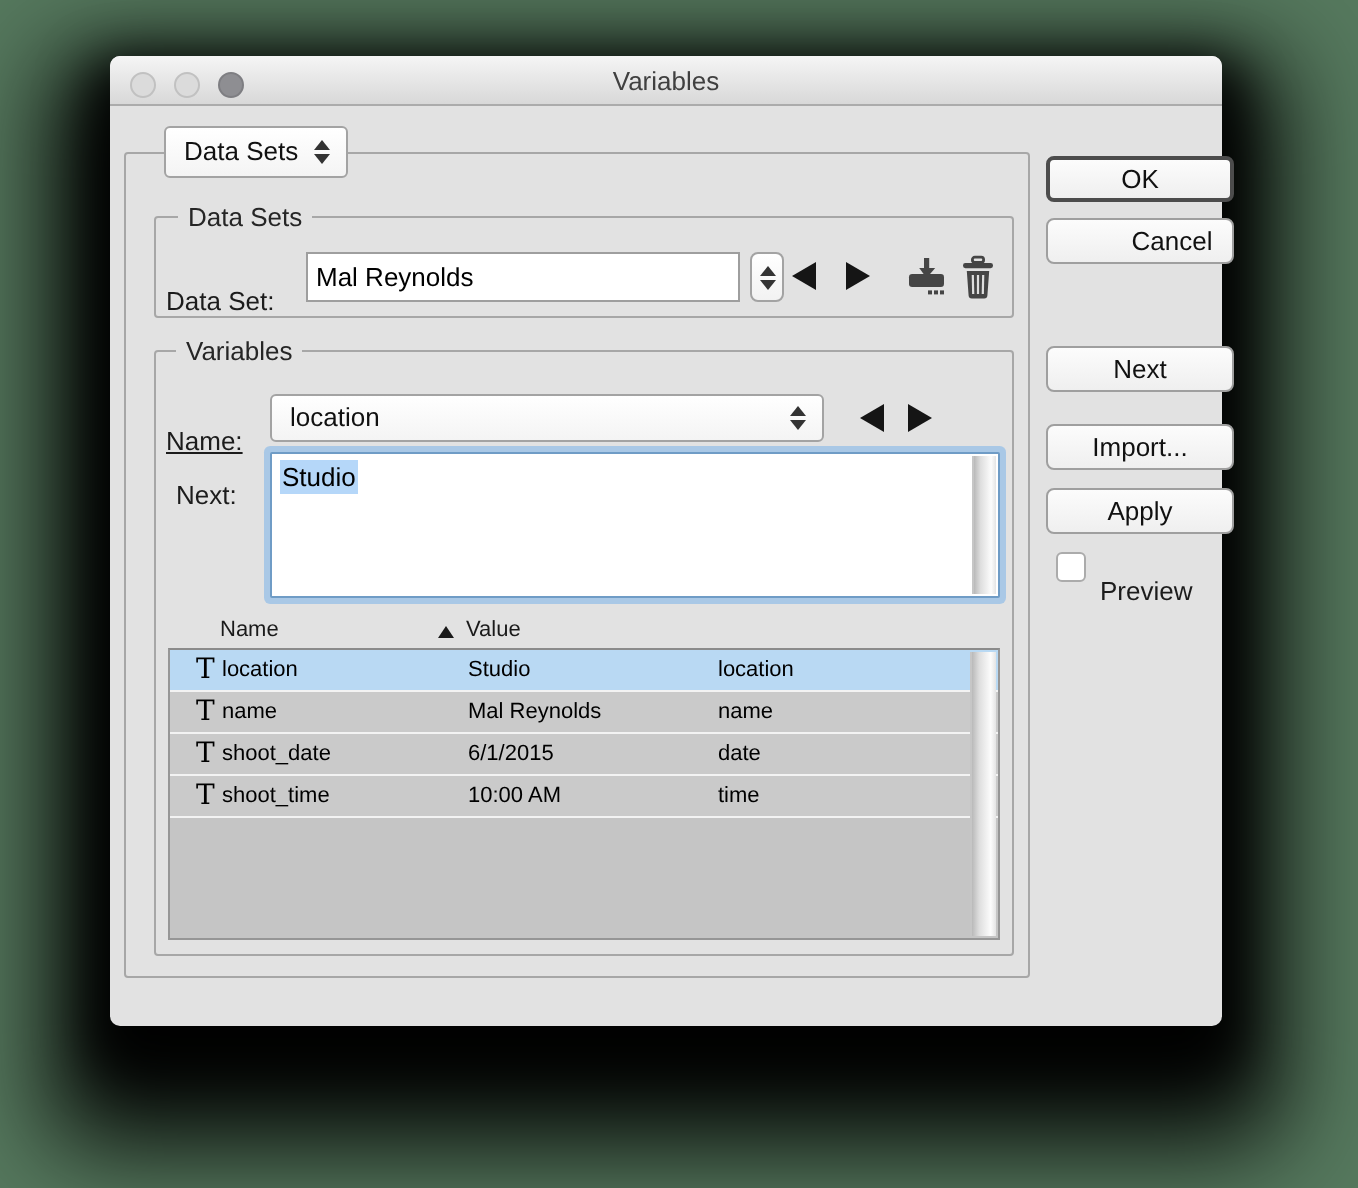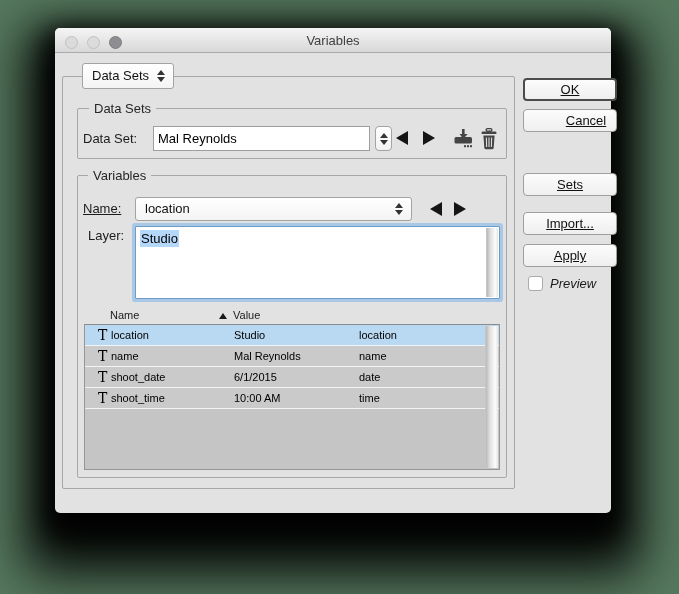--- a/index.html
+++ b/index.html
@@ -15,21 +15,21 @@
   .title{position:absolute;left:0;right:0;top:0;height:25px;line-height:25px;
     text-align:center;font-size:13px;color:#404040;}
   .light{position:absolute;top:8px;width:13px;height:13px;border-radius:50%;}
   .light.dim{background:#dbdbdb;border:1px solid #c1c1c1;}
   .light.dark{background:#8e8e92;border:1px solid #7e7e82;}
   
   .group{position:absolute;border:1px solid #a7a7a7;border-radius:2px;}
   .legend{position:absolute;top:-8px;background:#e2e2e2;padding:0 5px;
     font-size:13px;color:#262626;line-height:15px;}
   
-  .lbl{position:absolute;font-size:13px;color:#1c1c1c;}
+  .lbl{position:absolute;font-size:13px;color:#1c1c1c;margin-top:12px;}
   .textinput{position:absolute;background:#fff;border:1px solid #9e9e9e;
     font-size:13px;color:#000;padding:0 4px;line-height:23px;white-space:nowrap;overflow:hidden;}
   .popup{position:absolute;background:linear-gradient(180deg,#ffffff,#f4f4f4);
     border:1px solid #a3a3a3;border-radius:3px;font-size:13px;color:#111;}
   .popup .ptext{position:absolute;left:9px;top:0;line-height:22px;white-space:nowrap;}
   .updown{position:absolute;right:8px;top:50%;transform:translateY(-50%);
     display:flex;flex-direction:column;align-items:center;gap:2px;}
   .tri-up{width:0;height:0;border-left:4px solid transparent;border-right:4px solid transparent;
     border-bottom:5px solid #333;}
   .tri-dn{width:0;height:0;border-left:4px solid transparent;border-right:4px solid transparent;
@@ -58,21 +58,21 @@
     border-top-color:#8b8b8b;overflow:hidden;}
   .trow{position:relative;height:21px;background:#cacaca;border-bottom:1px solid #f3f3f3;}
   .trow.selected{background:#b9d9f3;}
   .trow .ticon{position:absolute;left:13px;top:1px;font-family:"DejaVu Serif",serif;
     font-size:14px;color:#000;line-height:19px;}
   .trow span.cell{position:absolute;top:0;font-size:11px;color:#000;line-height:21px;white-space:nowrap;}
   .c-name{left:26px;} .c-value{left:149px;} .c-layer{left:274px;}
   
   .btn{position:absolute;left:468px;width:94px;height:23px;
     background:linear-gradient(180deg,#fcfcfc,#efefef);border:1px solid #9f9f9f;
-    border-radius:4px;font-size:13px;color:#111;text-align:center;line-height:21px;text-decoration:underline;}
+    border-radius:4px;font-size:13px;color:#111;text-align:center;line-height:21px;}
   .btn.default{border:2px solid #4c4c4c;line-height:19px;}
   .checkbox{position:absolute;width:15px;height:15px;background:#fff;
     border:1px solid #ababab;border-radius:3px;}
   svg{display:block;}
 </style>
 </head>
 <body>
 
 <div class="dialog">
 
@@ -132,21 +132,21 @@
   <div class="popup" style="left:80px;top:169px;width:277px;height:24px;">
     <span class="ptext">location</span>
     <span class="updown">
         <i class="tri-up"></i>
         <i class="tri-dn"></i>
       </span>
   </div>
   <div class="arrow-left" style="left:375px;top:174px;"></div>
   <div class="arrow-right" style="left:399px;top:174px;"></div>
 
-  <span class="lbl" style="left:33px;top:200px;">Layer:</span>
+  <span class="lbl" style="left:33px;top:200px;">Next:</span>
   <div class="valuebox" style="left:80px;top:198px;width:365px;height:73px;">
     <span class="sel-text">Studio</span>
     <div class="scrollstrip" style="right:1px;width:12px;"></div>
   </div>
 
   <span class="thead-label" style="left:55px;top:281px;">Name</span>
   <i class="sort-arrow" style="left:164px;top:285px;"></i>
   <span class="thead-label" style="left:178px;top:281px;">Value</span>
   <span class="thead-label" style="left:303px;top:296px;font-weight:bold;">Layer</span>
 
@@ -178,19 +178,19 @@
     <span class="cell c-name">shoot_time</span>
     <span class="cell c-value">10:00 AM</span>
     <span class="cell c-layer">time</span>
   </div>
 </div>
     <div class="scrollstrip" style="right:1px;width:13px;"></div>
   </div>
 
   <div class="btn default" style="top:50px;">OK</div>
   <div class="btn" style="top:81px;padding-left:32px;">Cancel</div>
-  <div class="btn" style="top:145px;">Sets</div>
+  <div class="btn" style="top:145px;">Next</div>
   <div class="btn" style="top:216px;">Apply</div>
   <div class="btn" style="top:184px;">Import...</div>
   <div class="checkbox" style="left:473px;top:248px;"></div>
-  <span class="lbl" style="left:495px;top:248px;line-height:16px;font-style:italic;">Preview</span>
+  <span class="lbl" style="left:495px;top:248px;line-height:16px;">Preview</span>
 
 </div>
 
 </body></html>

